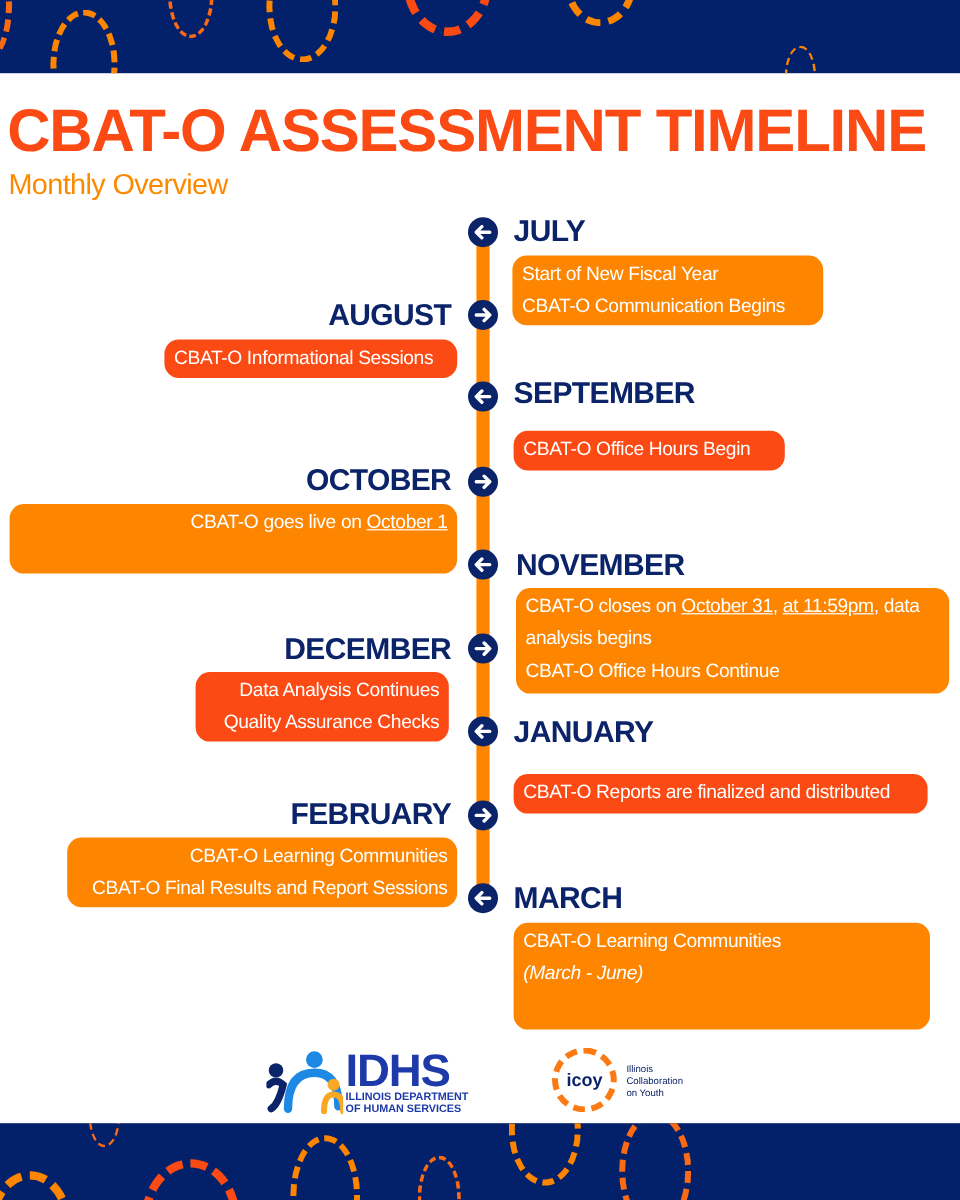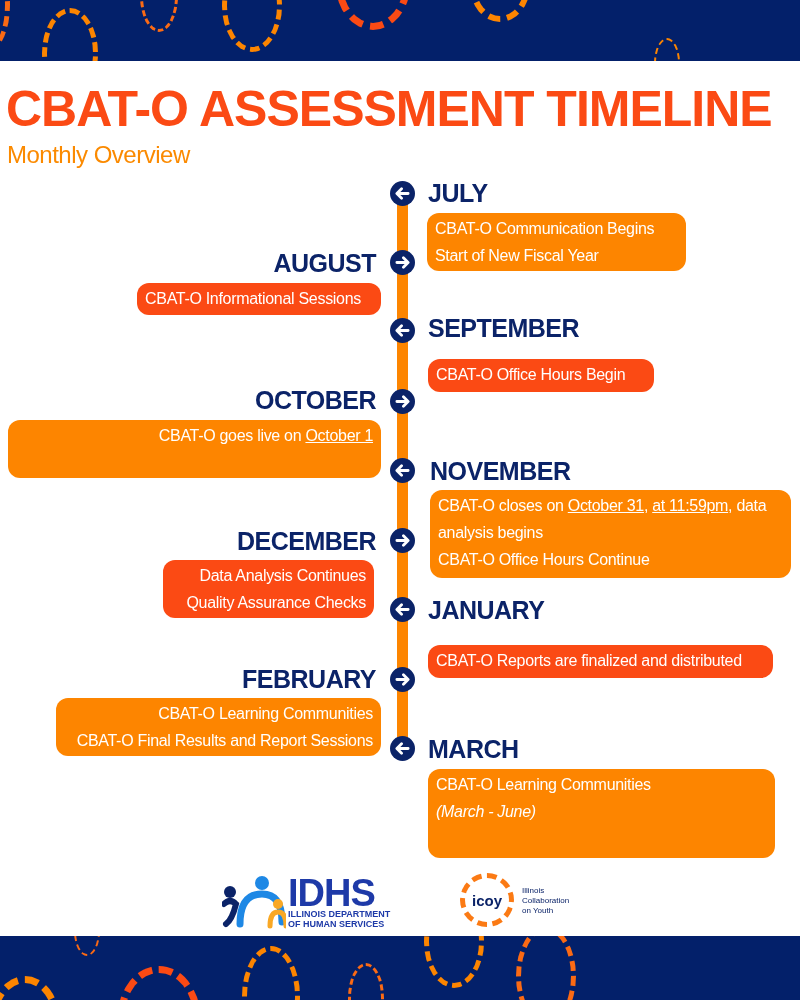--- a/index.html
+++ b/index.html
@@ -95,22 +95,22 @@
     </svg>
   </div>
 <div class="node" style="left:390px;top:736px;">
     <svg viewBox="0 0 16 16">
       <path d="M14 8H3M7 3L2 8l5 5" stroke="#fff" stroke-width="3" fill="none" stroke-linecap="round" stroke-linejoin="round"></path>
     </svg>
   </div>
 
 <div class="month" style="left:428px;top:179px;">JULY</div>
 <div class="box orange" style="left:427px;top:213px;width:259px;height:58px;">
+  <div>Start of New Fiscal Year</div>
   <div>CBAT-O Communication Begins</div>
-  <div>Start of New Fiscal Year</div>
 </div>
 
 <div class="month right" style="left:200px;top:249px;width:176px;">AUGUST</div>
 <div class="box red" style="left:137px;top:283px;width:244px;height:32px;">
   <div>CBAT-O Informational Sessions</div>
 </div>
 
 <div class="month" style="left:428px;top:314px;">SEPTEMBER</div>
 <div class="box red" style="left:428px;top:347px;width:226px;height:33px;margin-top:12px;">
   <div>CBAT-O Office Hours Begin</div>

